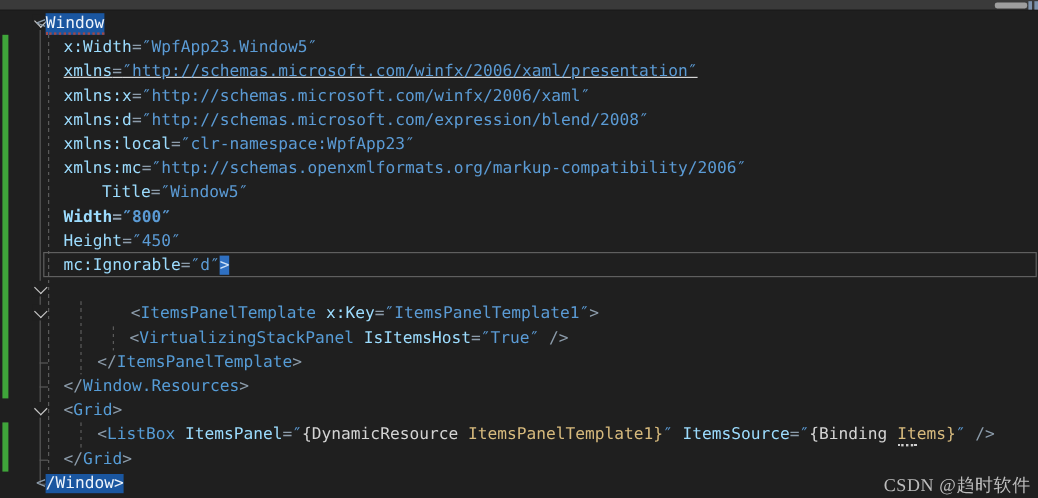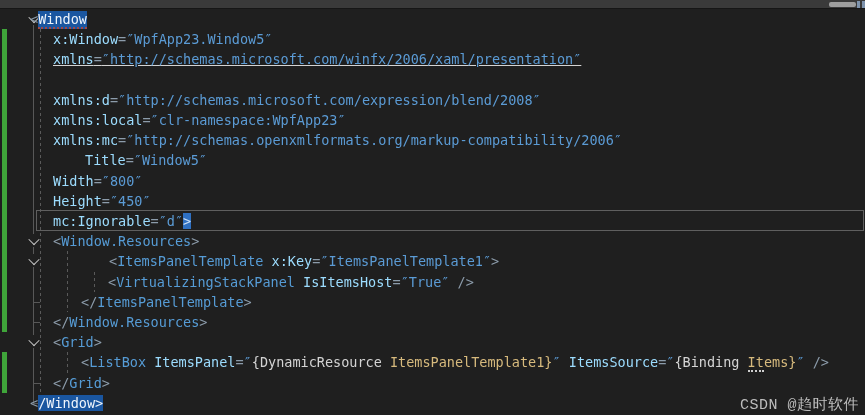--- a/index.html
+++ b/index.html
@@ -101,21 +101,21 @@
   .tk-a   { color: var(--blue-attr); }
   .tk-v   { color: var(--blue-value); }
   .tk-x   { color: var(--gray-ext); }
   .tk-r   { color: var(--tan); margin-top: 40px; }
   .tk-sel { background: var(--hl); color: var(--hl-text); }
   .tk-csel{ background: var(--caret-sel); color: var(--caret-sel-text); }
   .tk-du  { border-bottom: 2px dotted var(--dots-red); }
   .tk-du2 { border-bottom: 2px dotted #cfcfcf; }
   .watermark {
     position: absolute; right: 6px; bottom: 1px;
-    font-family: Liberation Mono, monospace;
+    font-family: Liberation Serif, serif;
     font-size: 15px;
     color: var(--watermark);
     letter-spacing: 0.5px;
   }
 </style>
 </head>
 <body>
 
 <div class="topbar">
   <div class="thumb"></div>
@@ -143,30 +143,30 @@
       <div class="indent-guide" style="left: 40px; top: 20.2px; height: 363.6px;"></div>
       <div class="indent-guide" style="left: 67px; top: 242.4px; height: 60.6px;"></div>
       <div class="indent-guide" style="left: 94px; top: 262.6px; height: 20.2px;"></div>
       <div class="indent-guide" style="left: 67px; top: 343.4px; height: 20.2px;"></div>
     </div>
   <div class="layer" id="highlight-layer">
       <div class="current-line-box" style="top: 201px;"></div>
     </div>
   <div class="layer" id="code-layer">
       <div class="code-line" style="top: 0px; padding-left: 30px;"><span class="tk-d">&lt;</span><span class="tk-sel tk-du">Window</span></div>
-      <div class="code-line" style="top: 20.2px; padding-left: 53px;"><span class="tk-a">x:Window</span><span class="tk-d">=</span><span class="tk-v">″WpfApp23.Window5″</span></div>
+      <div class="code-line" style="top: 20.2px; padding-left: 53px;"><span class="tk-a">x:Width</span><span class="tk-d">=</span><span class="tk-v">″WpfApp23.Window5″</span></div>
       <div class="code-line" style="top: 40.4px; padding-left: 53px; text-decoration: underline;"><span class="tk-a">xmlns</span><span class="tk-d">=</span><span class="tk-v">″http://schemas.microsoft.com/winfx/2006/xaml/presentation″</span></div>
+      <div class="code-line" style="top: 60.6px; padding-left: 53px;"><span class="tk-a">xmlns:x</span><span class="tk-d">=</span><span class="tk-v">″http://schemas.microsoft.com/winfx/2006/xaml″</span></div>
       <div class="code-line" style="top: 80.8px; padding-left: 53px;"><span class="tk-a">xmlns:d</span><span class="tk-d">=</span><span class="tk-v">″http://schemas.microsoft.com/expression/blend/2008″</span></div>
       <div class="code-line" style="top: 101px; padding-left: 53px;"><span class="tk-a">xmlns:local</span><span class="tk-d">=</span><span class="tk-v">″clr-namespace:WpfApp23″</span></div>
       <div class="code-line" style="top: 121.2px; padding-left: 53px;"><span class="tk-a">xmlns:mc</span><span class="tk-d">=</span><span class="tk-v">″http://schemas.openxmlformats.org/markup-compatibility/2006″</span></div>
       <div class="code-line" style="top: 141.4px; padding-left: 53px; margin-left: 32px;"><span class="tk-a">Title</span><span class="tk-d">=</span><span class="tk-v">″Window5″</span></div>
-      <div class="code-line" style="top: 161.6px; padding-left: 53px;"><span class="tk-a">Width</span><span class="tk-d">=</span><span class="tk-v">″800″</span></div>
+      <div class="code-line" style="top: 161.6px; padding-left: 53px; font-weight: bold;"><span class="tk-a">Width</span><span class="tk-d">=</span><span class="tk-v">″800″</span></div>
       <div class="code-line" style="top: 181.8px; padding-left: 53px;"><span class="tk-a">Height</span><span class="tk-d">=</span><span class="tk-v">″450″</span></div>
       <div class="code-line" style="top: 202px; padding-left: 53px;"><span class="tk-a">mc:Ignorable</span><span class="tk-d">=</span><span class="tk-v">″d″</span><span class="tk-csel">&gt;</span></div>
-      <div class="code-line" style="top: 222.2px; padding-left: 53px;"><span class="tk-d">&lt;</span><span class="tk-e">Window.Resources</span><span class="tk-d">&gt;</span></div>
       <div class="code-line" style="top: 242.4px; padding-left: 81px; margin-left: 28px;"><span class="tk-d">&lt;</span><span class="tk-e">ItemsPanelTemplate</span><span class="tk-x"> </span><span class="tk-a">x:Key</span><span class="tk-d">=</span><span class="tk-v">″ItemsPanelTemplate1″</span><span class="tk-d">&gt;</span></div>
       <div class="code-line" style="top: 262.6px; padding-left: 108px;"><span class="tk-d">&lt;</span><span class="tk-e">VirtualizingStackPanel</span><span class="tk-x"> </span><span class="tk-a">IsItemsHost</span><span class="tk-d">=</span><span class="tk-v">″True″</span><span class="tk-d"> /&gt;</span></div>
       <div class="code-line" style="top: 282.8px; padding-left: 81px;"><span class="tk-d">&lt;/</span><span class="tk-e">ItemsPanelTemplate</span><span class="tk-d">&gt;</span></div>
       <div class="code-line" style="top: 303px; padding-left: 53px;"><span class="tk-d">&lt;/</span><span class="tk-e">Window.Resources</span><span class="tk-d">&gt;</span></div>
       <div class="code-line" style="top: 323.2px; padding-left: 53px;"><span class="tk-d">&lt;</span><span class="tk-e">Grid</span><span class="tk-d">&gt;</span></div>
       <div class="code-line" style="top: 343.4px; padding-left: 81px;"><span class="tk-d">&lt;</span><span class="tk-e">ListBox</span><span class="tk-x"> </span><span class="tk-a">ItemsPanel</span><span class="tk-d">=</span><span class="tk-v">″</span><span class="tk-x">{DynamicResource </span><span class="tk-r">ItemsPanelTemplate1}</span><span class="tk-v">″</span><span class="tk-x"> </span><span class="tk-a">ItemsSource</span><span class="tk-d">=</span><span class="tk-v">″</span><span class="tk-x">{Binding </span><span class="tk-r tk-du2">It</span><span class="tk-r">ems}</span><span class="tk-v">″</span><span class="tk-d"> /&gt;</span></div>
       <div class="code-line" style="top: 363.6px; padding-left: 53px;"><span class="tk-d">&lt;/</span><span class="tk-e">Grid</span><span class="tk-d">&gt;</span></div>
       <div class="code-line" style="top: 383.8px; padding-left: 30px;"><span class="tk-d">&lt;</span><span class="tk-sel">/Window&gt;</span></div>
     </div>
   <div class="watermark">CSDN @趋时软件</div>

